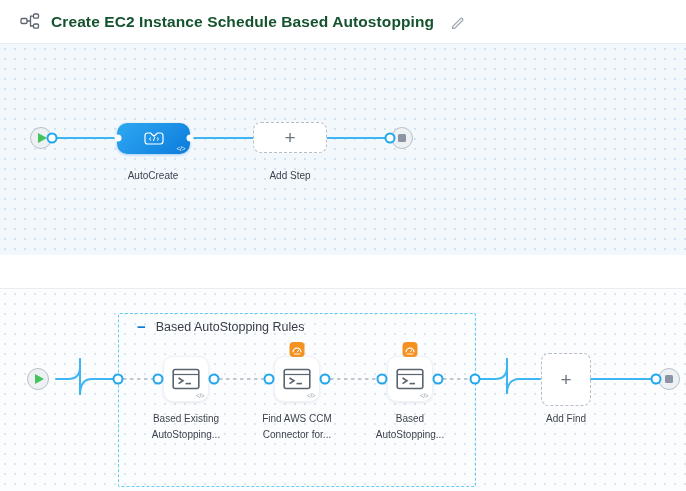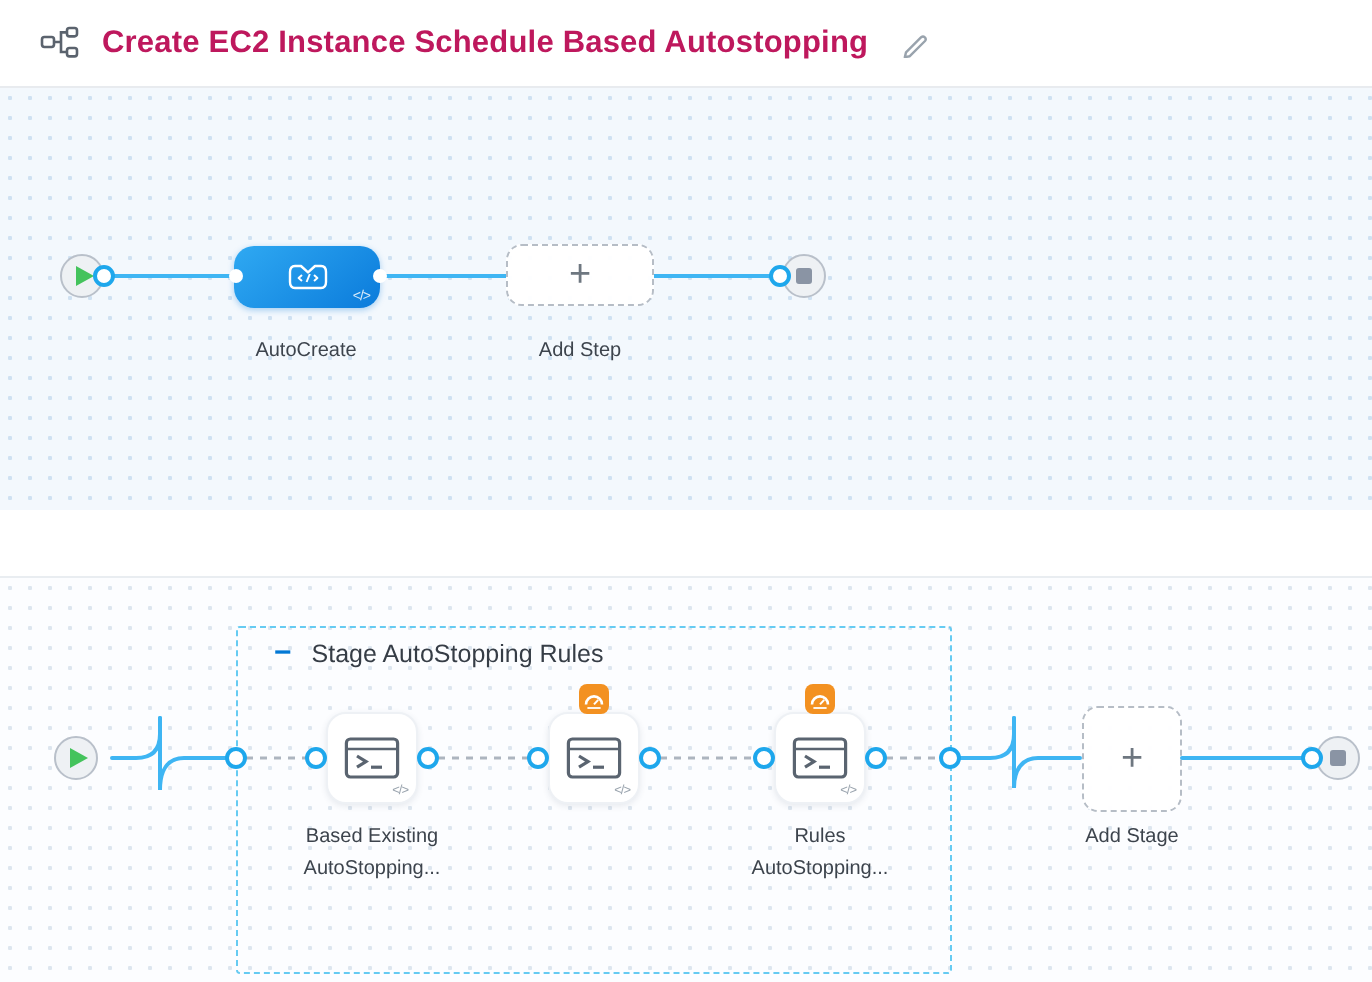--- a/index.html
+++ b/index.html
@@ -4,21 +4,21 @@
 <style>
   * { margin:0; padding:0; box-sizing:border-box; }
   html,body { width:686px; height:491px; overflow:hidden; background:#fff;
               font-family:"Liberation Sans", sans-serif; }
   .app { position:relative; width:686px; height:491px; background:#fff; }
 
   
   header { position:relative; height:44px; display:flex; align-items:center;
            padding-left:20px; gap:10px; background:#fff; border-bottom:1px solid #e8ebef; }
   .pipe-icon svg { display:block; }
-  h1.title { font-size:15.5px; font-weight:700; color:#be185d; letter-spacing:.1px; }
+  h1.title { font-size:15.5px; font-weight:700; color:#14532d; letter-spacing:.1px; }
   .edit-icon { margin-left:6px; cursor:pointer; display:flex; }
 
   
   .canvas { position:relative; width:686px; }
   .canvas-top { height:211px; background-color:#f3f8fd;
     background-image:radial-gradient(circle,#cfe1f2 1px,transparent 1.2px);
     background-size:10px 10px; }
   .gap { height:33px; background:#fff; }
   .canvas-bottom { height:203px; background-color:#fcfdff; border-top:1px solid #e9edf1;
     background-image:radial-gradient(circle,#dde6ef 1px,transparent 1.2px);
@@ -135,21 +135,21 @@
     </div>
   </section>
 
   <div class="gap"></div>
 
   <section class="canvas canvas-bottom">
 
     <div class="step-group">
       <div class="group-header">
         <button class="collapse-btn">−</button>
-        <span class="group-label">Stage AutoStopping Rules</span>
+        <span class="group-label">Based AutoStopping Rules</span>
       </div>
     </div>
 
     <svg class="overlay" width="686" height="203">
       <g stroke="#3eb5f3" stroke-width="2" fill="none" stroke-linecap="round">
         <path d="M56 90 H68 C76 90 80 86 80 78 V70"></path>
         <path d="M80 70 V106 C80 96 84 90 92 90 H117"></path>
         <path d="M480 90 H495 C503 90 507 86 507 78 V70"></path>
         <path d="M507 70 V105 C507 96 511 90 519 90 H540"></path>
         <line x1="591" y1="90" x2="652" y2="90"></line>
@@ -202,44 +202,48 @@
         </svg>
       </span>
       <svg width="28" height="24" viewBox="0 0 28 24" fill="none" stroke="#5a6470">
         <rect x="1.2" y="2.5" width="25.6" height="19" rx="2" stroke-width="1.6" fill="#fff"></rect>
         <line x1="1.2" y1="7.5" x2="26.8" y2="7.5" stroke-width="1.2"></line>
         <path d="M6.5 11 L11 13.8 L6.5 16.6" stroke-width="1.6"></path>
         <line x1="13.5" y1="16.6" x2="19" y2="16.6" stroke-width="1.6"></line>
       </svg>
       <span class="step-corner">&lt;/&gt;</span>
     </div>
+    <div class="node-label" style="left:237px; top:122px;">
+      <div>Find AWS CCM</div>
+      <div>Connector for...</div>
+    </div>
 
     <div class="step-node" style="left:387px;">
       <span class="badge">
         <svg width="11" height="10" viewBox="0 0 11 10" fill="none" stroke="#ffffff">
           <path d="M1.5 7.2 A4 4 0 0 1 9.5 7.2" stroke-width="1.3"></path>
           <path d="M5.5 7.2 L7.6 4.9" stroke-width="1"></path>
           <path d="M2.2 9 H8.8" stroke-width="1" opacity="0.9"></path>
         </svg>
       </span>
       <svg width="28" height="24" viewBox="0 0 28 24" fill="none" stroke="#5a6470">
         <rect x="1.2" y="2.5" width="25.6" height="19" rx="2" stroke-width="1.6" fill="#fff"></rect>
         <line x1="1.2" y1="7.5" x2="26.8" y2="7.5" stroke-width="1.2"></line>
         <path d="M6.5 11 L11 13.8 L6.5 16.6" stroke-width="1.6"></path>
         <line x1="13.5" y1="16.6" x2="19" y2="16.6" stroke-width="1.6"></line>
       </svg>
       <span class="step-corner">&lt;/&gt;</span>
     </div>
     <div class="node-label" style="left:350px; top:122px;">
-      <div>Rules</div>
+      <div>Based</div>
       <div>AutoStopping...</div>
     </div>
 
     <div class="add-box add-step">
       <span class="plus">+</span>
     </div>
-    <div class="node-label" style="left:506px; top:122px;">Add Stage</div>
+    <div class="node-label" style="left:506px; top:122px;">Add Find</div>
 
     <div class="circle-node" style="left:658px; top:79px;">
       <span class="stop-square"></span>
     </div>
   </section>
 </div>
 
 </body></html>

